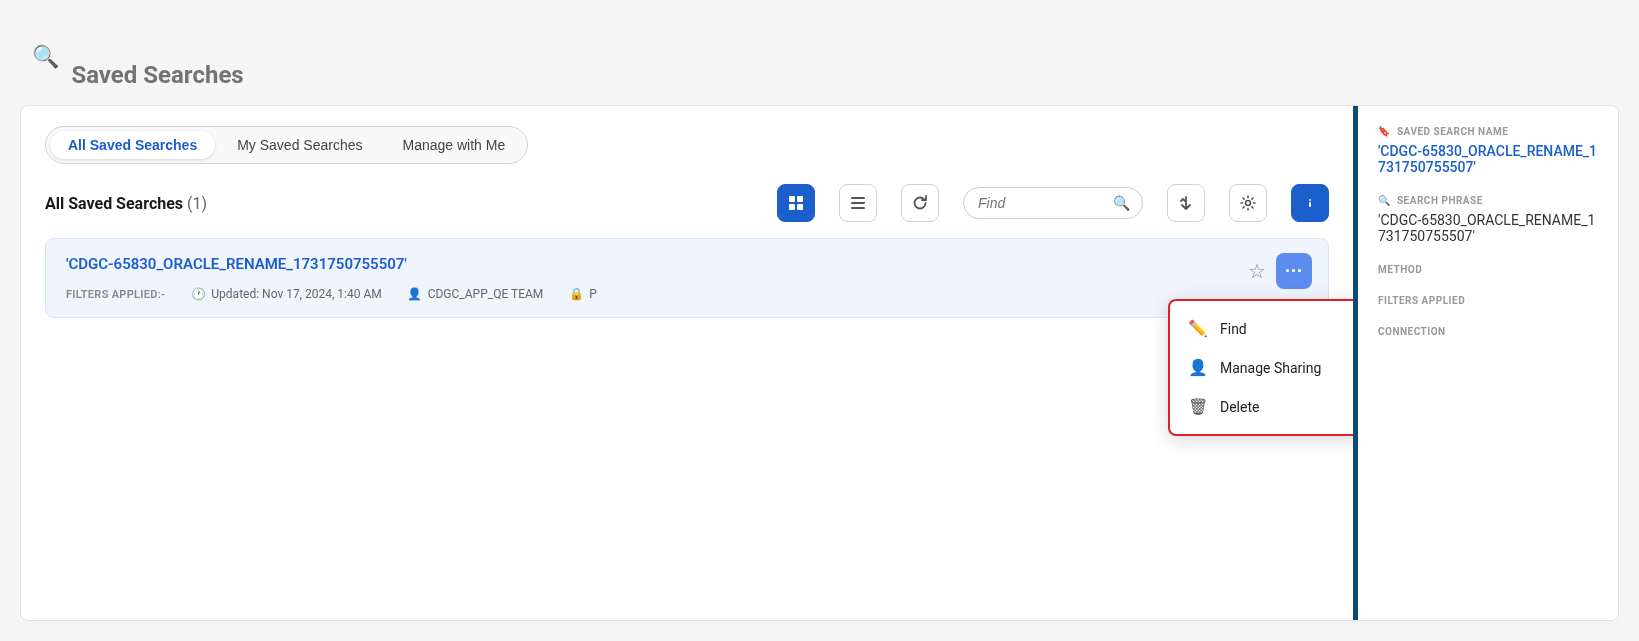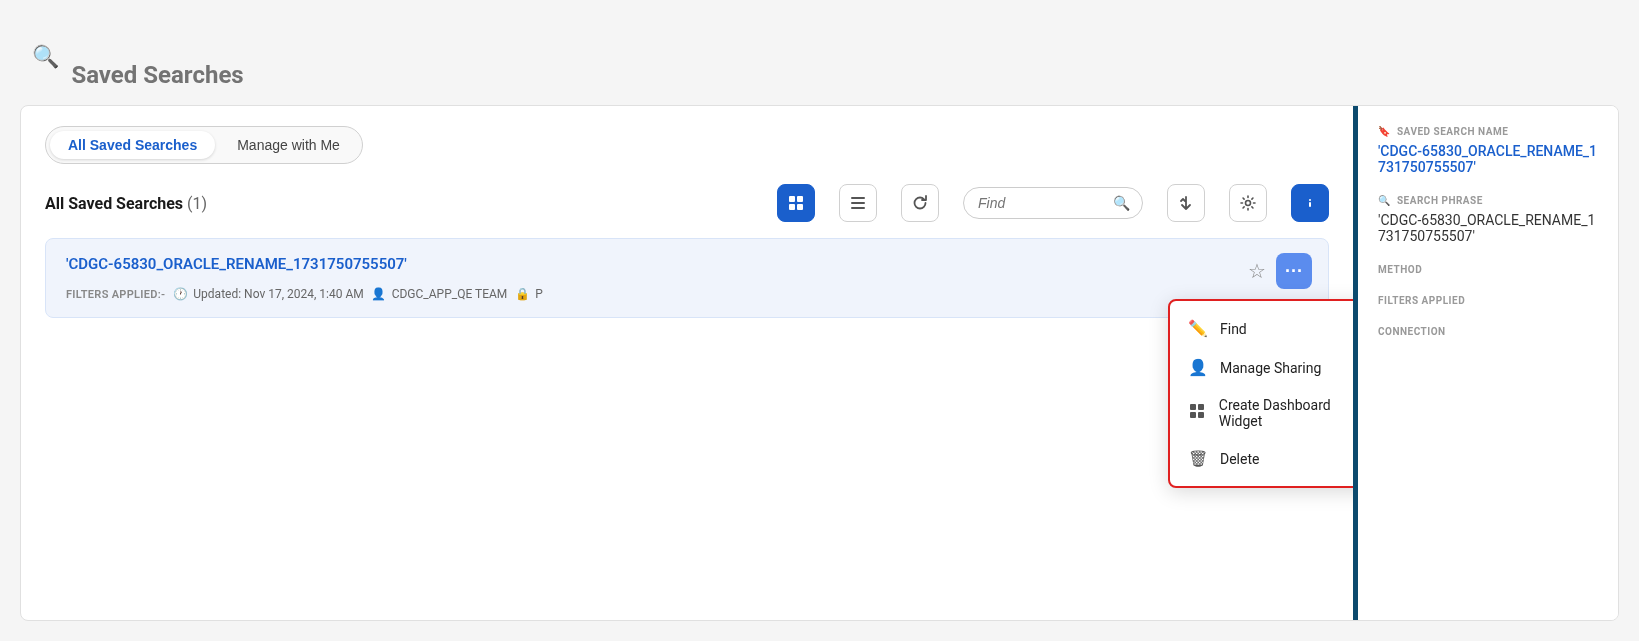--- a/index.html
+++ b/index.html
@@ -195,21 +195,21 @@
       align-items: center;
       justify-content: center;
       color: #fff;
       font-size: 18px;
       font-weight: 700;
     }
 
     .result-card-meta {
       display: flex;
       align-items: center;
-      gap: 8px;
+      gap: 26px;
       font-size: 12px;
       color: #666;
     }
 
     .meta-item {
       display: flex;
       align-items: center;
       gap: 5px;
     }
 
@@ -293,20 +293,21 @@
   <span class="page-header-icon">🔍</span>
   <h1 class="page-title">Saved Searches</h1>
 </div>
 
 <div class="main-container">
 
   <div class="left-panel">
 
     <div class="tabs-row">
       <button class="tab-btn active">All Saved Searches</button>
+      <button class="tab-btn">My Saved Searches</button>
       <button class="tab-btn">Manage with Me</button>
     </div>
 
     <div class="toolbar-row">
       <span class="section-title">
         <span>All Saved Searches</span>
         <span class="count-badge"> <span>(1)</span></span>
       </span>
       <button class="icon-btn active-blue" title="Grid View">
         <svg width="16" height="16" viewBox="0 0 16 16" fill="currentColor">
@@ -378,31 +379,20 @@
       <div class="dropdown-menu">
         <div class="dropdown-item">
           <span class="dropdown-item-icon">✏️</span>
           <span>Find</span>
         </div>
         <div class="dropdown-item">
           <span class="dropdown-item-icon">👤</span>
           <span>Manage Sharing</span>
         </div>
         <div class="dropdown-item">
-          <span class="dropdown-item-icon">
-            <svg width="16" height="16" viewBox="0 0 16 16" fill="currentColor">
-                <rect x="1" y="1" width="6" height="6" rx="1"></rect>
-                <rect x="9" y="1" width="6" height="6" rx="1"></rect>
-                <rect x="1" y="9" width="6" height="6" rx="1"></rect>
-                <rect x="9" y="9" width="6" height="6" rx="1"></rect>
-              </svg>
-          </span>
-          <span>Create Dashboard Widget</span>
-        </div>
-        <div class="dropdown-item">
           <span class="dropdown-item-icon">🗑</span>
           <span>Delete</span>
         </div>
       </div>
 
     </div>
   </div>
 
   <div class="right-panel">
     <div class="rp-section">

